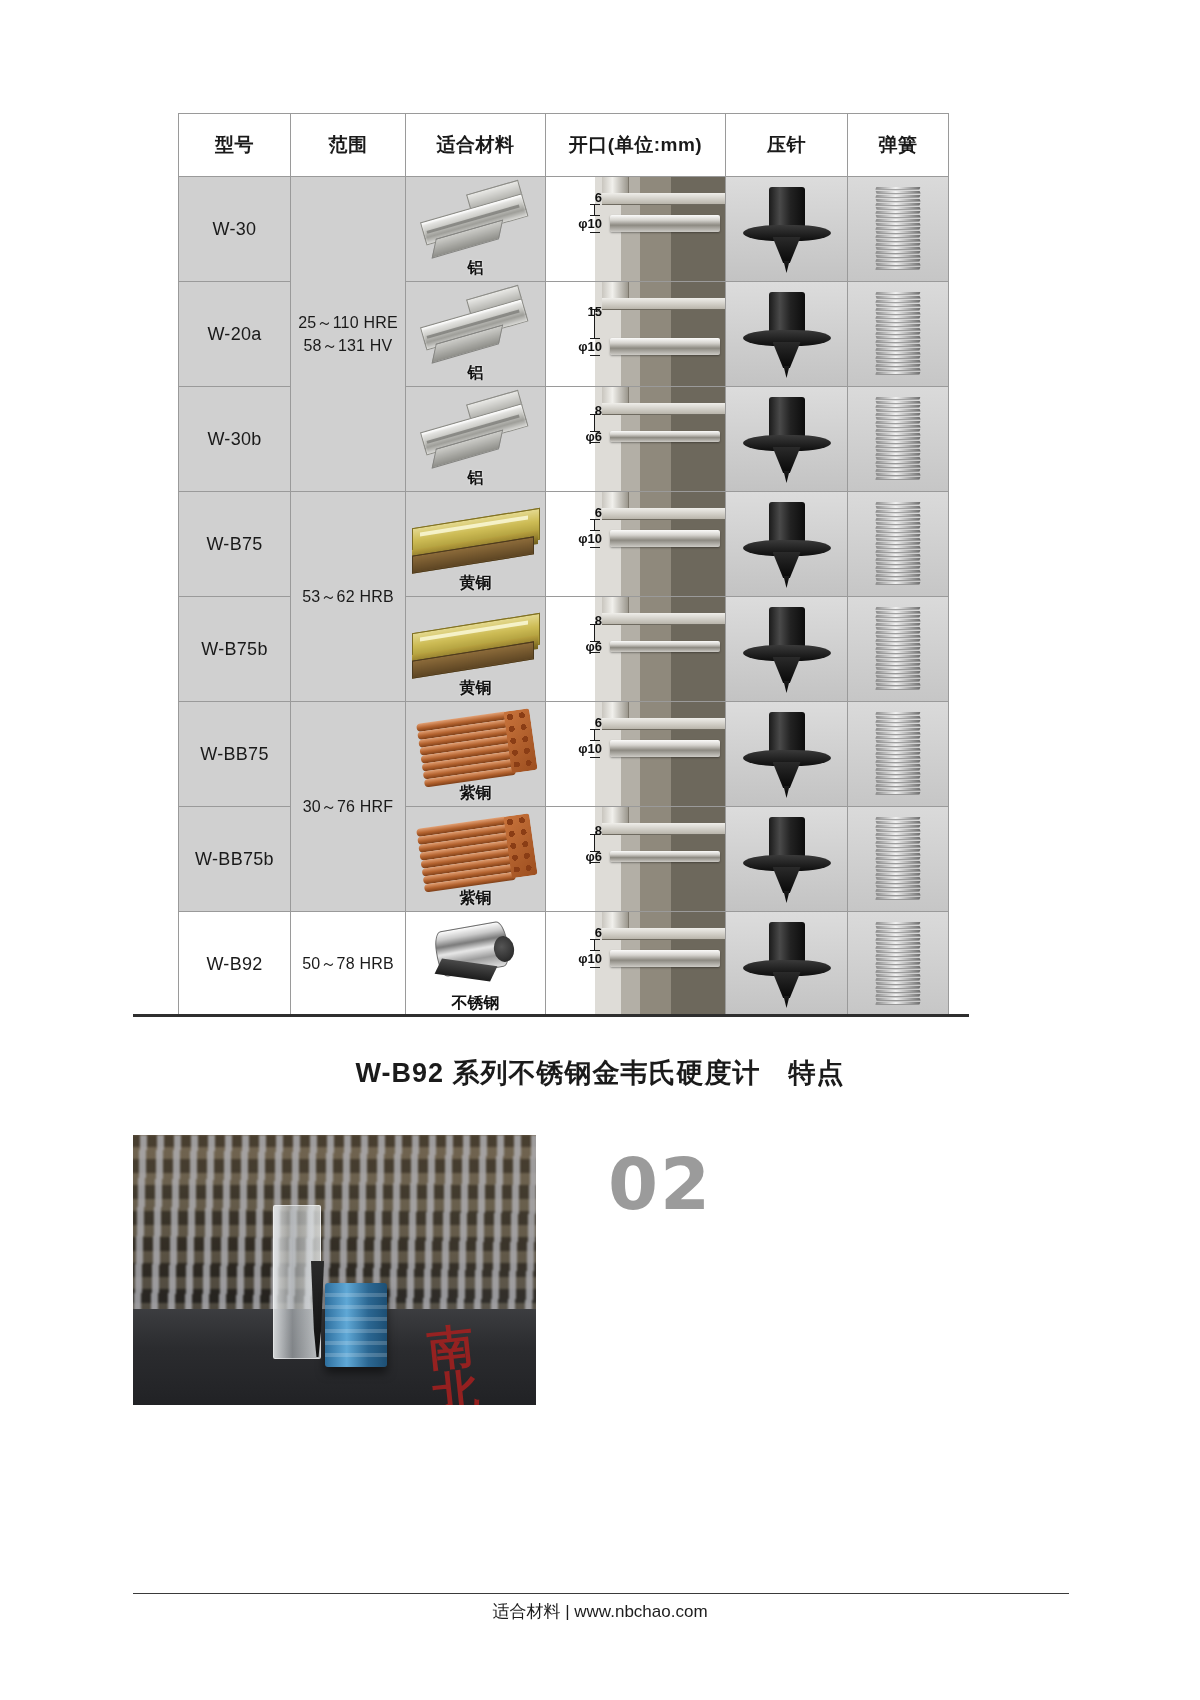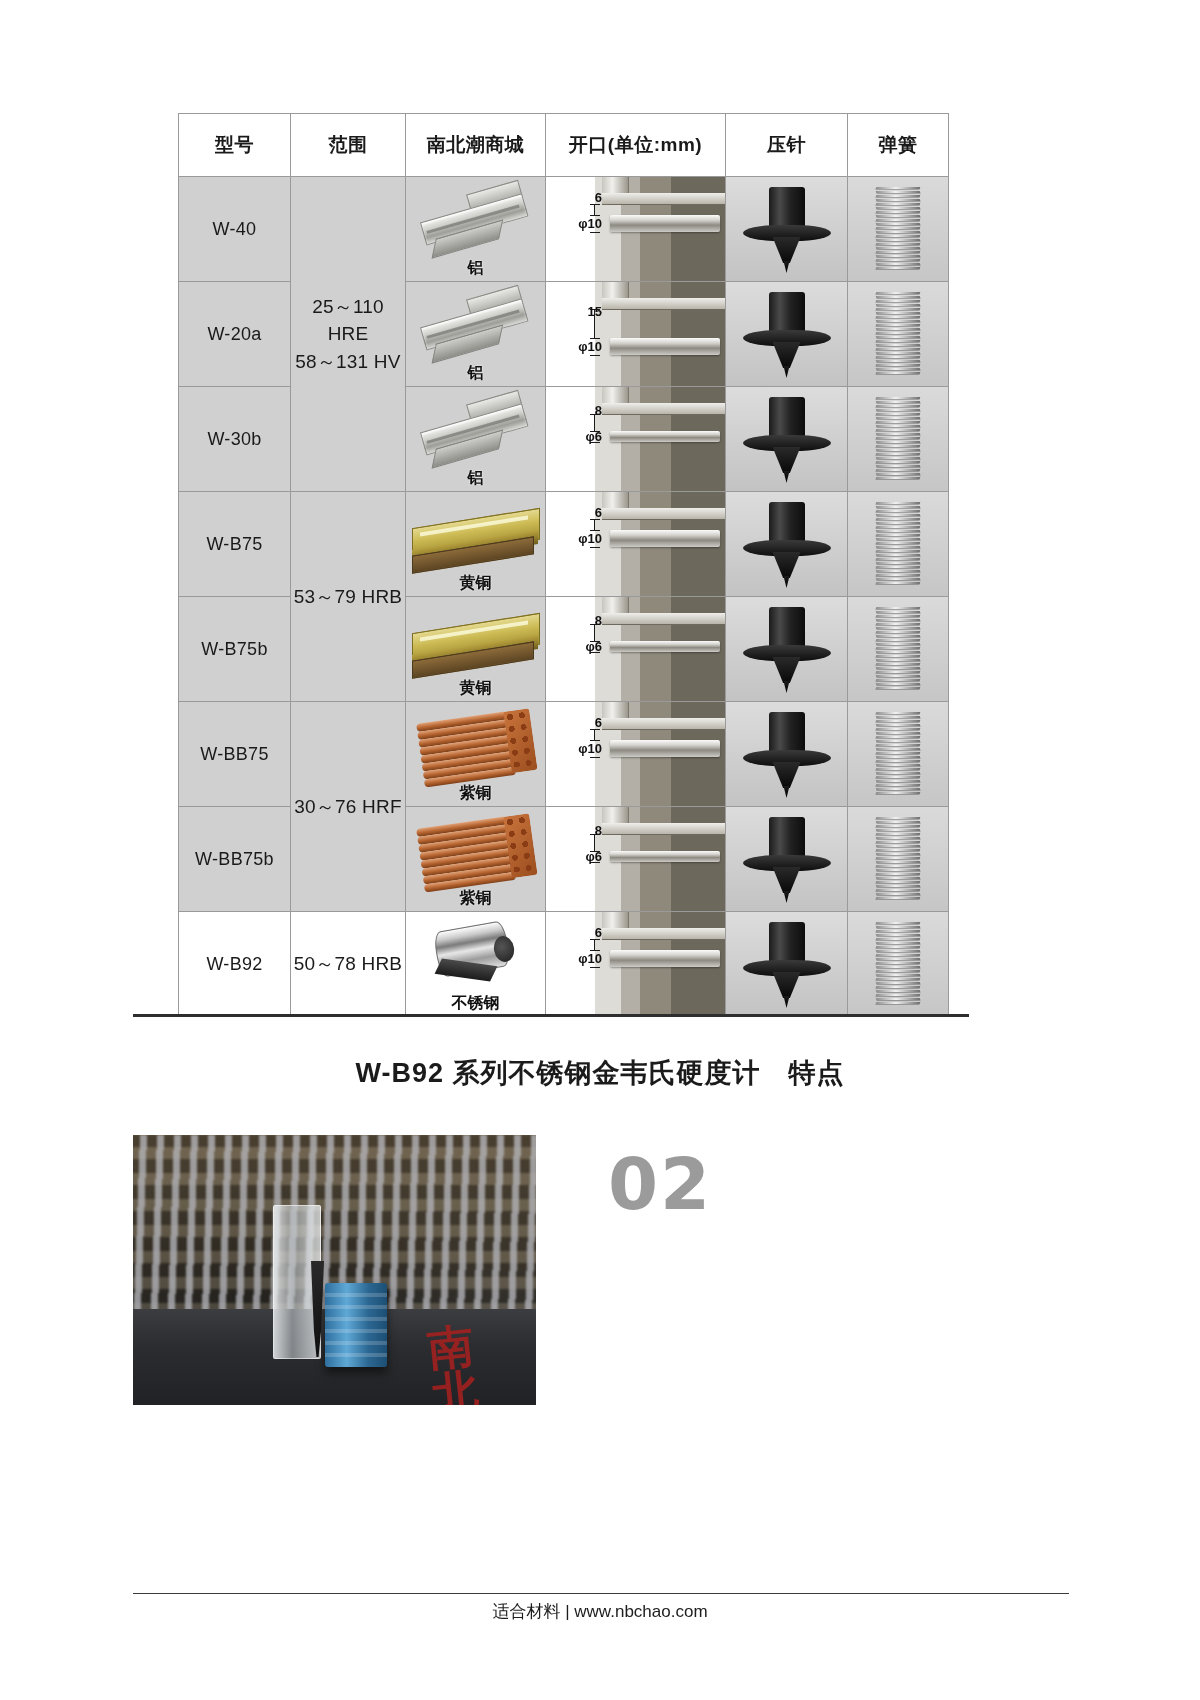--- a/index.html
+++ b/index.html
@@ -41,21 +41,21 @@
   .c-range{width:115px;}
   .c-mat{width:140px;}
   .c-open{width:180px;}
   .c-pin{width:122px;}
   .c-spring{width:101px;}
 
   tbody tr.shaded td{background:#d0d0d0;}
   tbody tr.plain td{background:#ffffff;}
 
   td.model{font-size:18px;letter-spacing:.3px;}
-  td.range{font-size:19px;line-height:1.45;letter-spacing:.2px;white-space:pre-line;}
+  td.range{font-size:16px;line-height:1.45;letter-spacing:.2px;white-space:pre-line;}
 
   
   .matcell{position:relative;height:104px;}
   .mat-label{
     position:absolute;left:0;right:0;bottom:2px;
     font-size:16px;font-weight:700;color:#111;
     text-shadow:0 0 2px #ffffff;
   }
   .mat-art{position:absolute;left:0;right:0;top:4px;height:78px;}
 
@@ -316,29 +316,29 @@
         <col class="c-range">
         <col class="c-mat">
       <col class="c-open">
         <col class="c-pin">
         <col class="c-spring">
     </colgroup>
     <thead>
       <tr>
         <th>型号</th>
         <th>范围</th>
-        <th>南北潮商城</th>
+        <th>适合材料</th>
         <th>开口(单位:mm)</th>
         <th>压针</th>
         <th>弹簧</th>
       </tr>
     </thead>
     <tbody id="tbody">
         <tr class="shaded">
-          <td class="model">W-40</td>
+          <td class="model">W-30</td>
           <td class="range" rowspan="3">25～110  HRE
 58～131  HV</td>
           <td>
             <div class="matcell">
               <div class="mat-art">
                 <div class="alu">
                   <div class="lip"></div>
                   <div class="bar"></div>
                   <div class="groove"></div>
                   <div class="foot"></div>
@@ -528,21 +528,21 @@
                 <div class="z" style="top:68px;transform:skewX(18deg)"></div>
                 <div class="z" style="top:72px;transform:skewX(-18deg)"></div>
                 <div class="z" style="top:76px;transform:skewX(18deg)"></div>
                 <div class="z" style="top:80px;transform:skewX(-18deg)"></div>
               </div>
             </div>
           </td>
         </tr>
         <tr class="shaded">
           <td class="model">W-B75</td>
-          <td class="range" rowspan="2">53～79  HRB</td>
+          <td class="range" rowspan="2">53～62  HRB</td>
           <td>
             <div class="matcell">
               <div class="mat-art">
                 <div class="brass">
                   <div class="face"></div>
                   <div class="hl"></div>
                   <div class="edge"></div>
                   <div class="tip"></div>
                 </div>
               </div>

